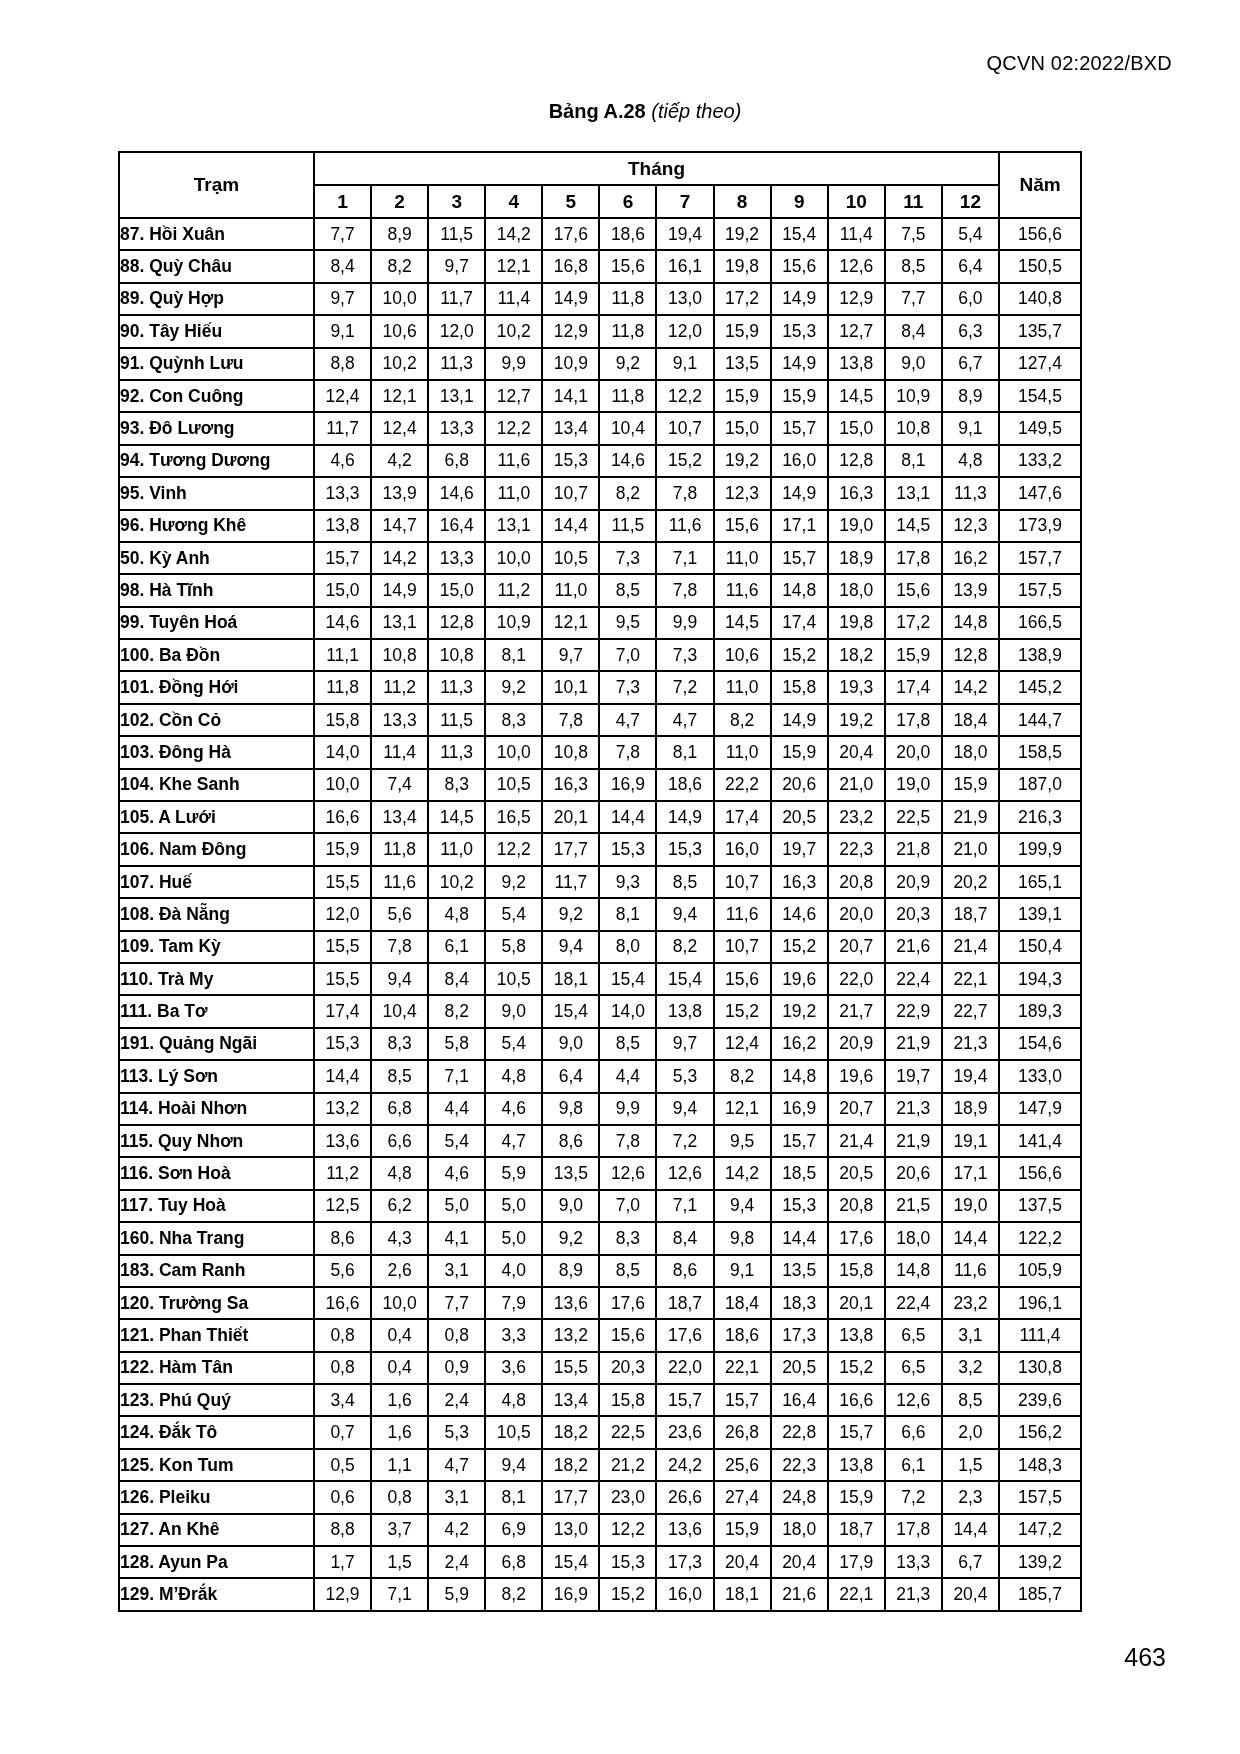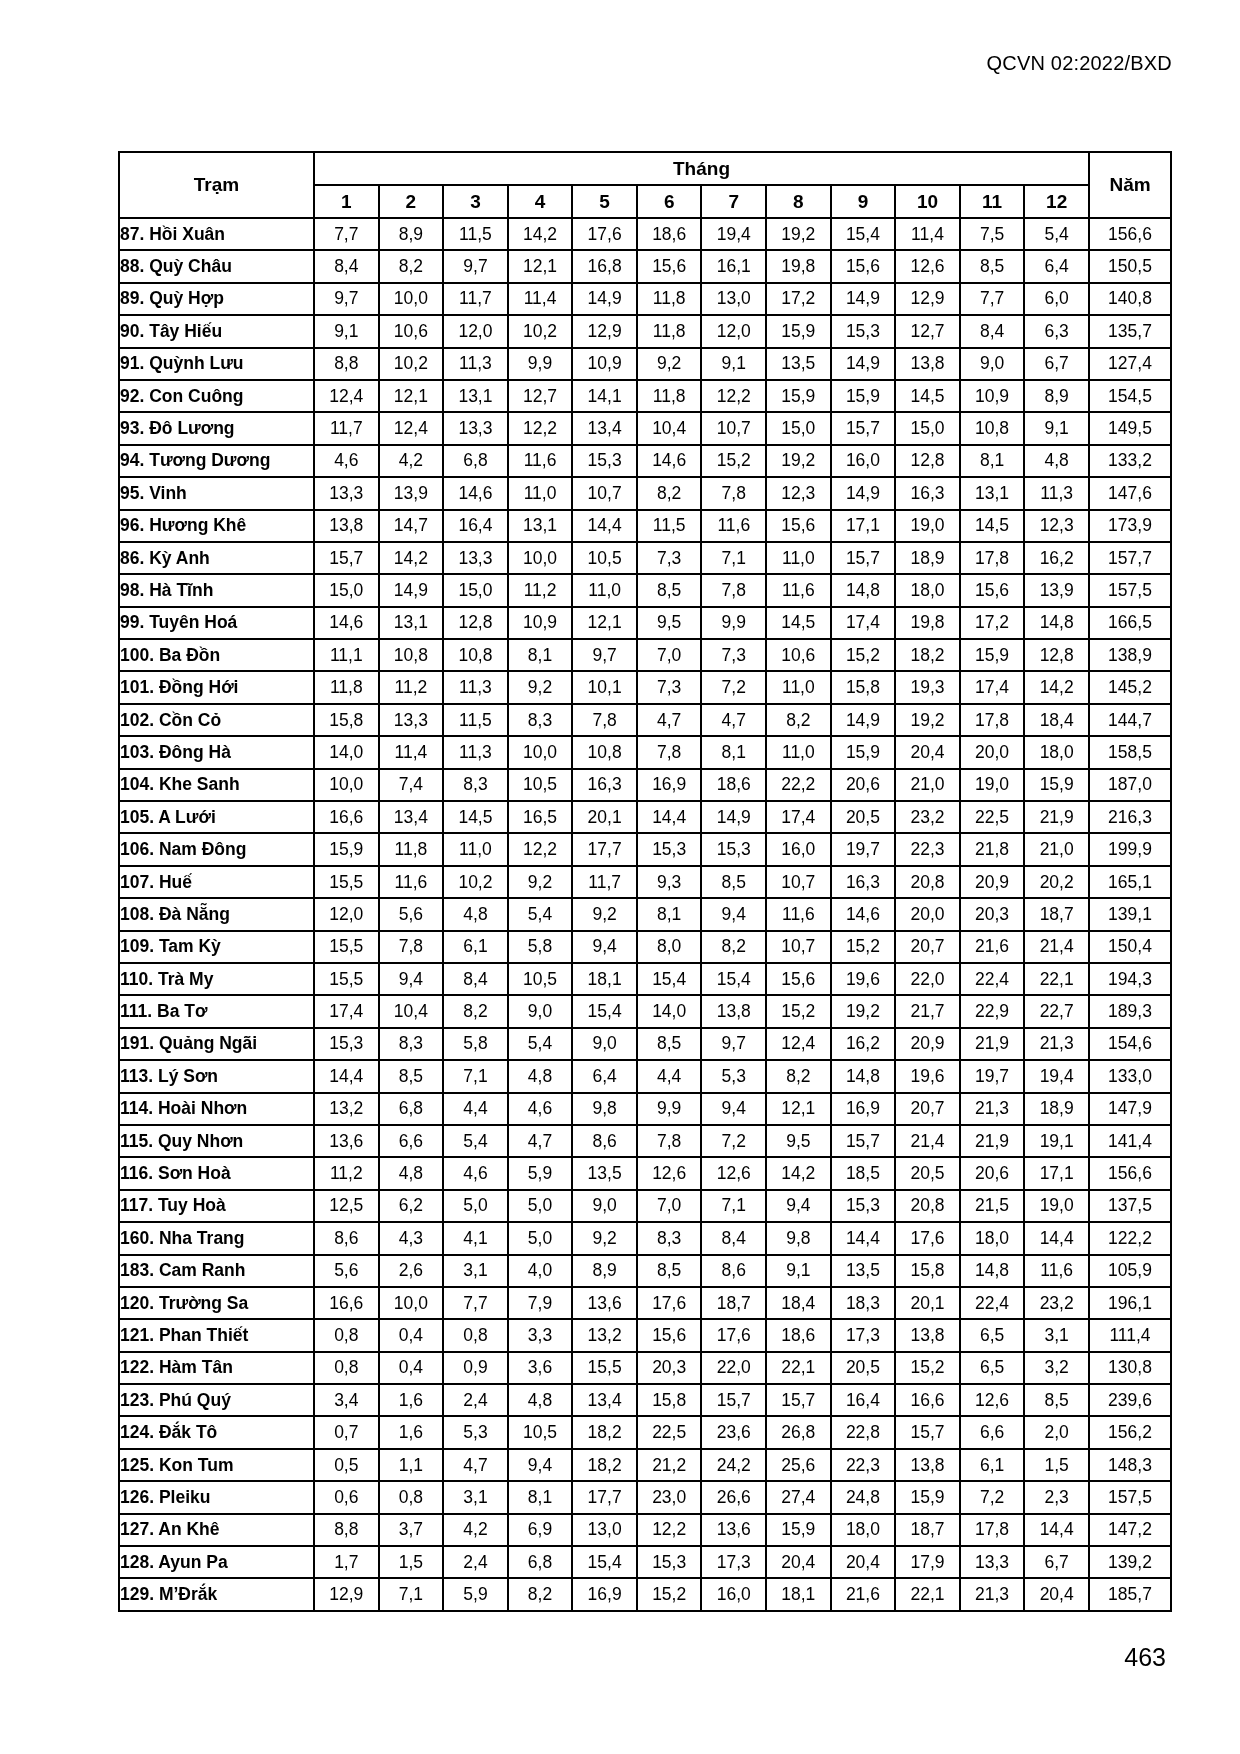--- a/index.html
+++ b/index.html
@@ -19,21 +19,21 @@
 
   .table-title {
     position: absolute; top: 100px; left: 118px; width: 1054px;
     text-align: center; font-size: 20px; white-space: nowrap;
   }
   .t-bold { font-weight: bold; }
   .t-italic { font-style: italic; }
 
   table.data-table {
     position: absolute; top: 151px; left: 118px;
-    width: 1054px;
+    width: 964px;
     border-collapse: collapse;
     table-layout: fixed;
   }
   .data-table th, .data-table td {
     border: 2px solid #000;
     padding: 0;
     overflow: hidden;
   }
   .data-table thead th {
     font-weight: bold;
@@ -63,20 +63,21 @@
     font-size: 25px;
   }
 </style>
 </head>
 <body>
 
 <div class="page">
 
   <div class="doc-code">QCVN 02:2022/BXD</div>
 
+  <div class="table-title"><span class="t-bold">Bảng A.28</span> <span class="t-italic">(tiếp theo)</span></div>
 
   <table class="data-table">
     <colgroup>
       <col style="width:195px">
       <col span="12">
       <col style="width:82px">
     </colgroup>
     <thead>
       <tr>
         <th rowspan="2">Trạm</th>
@@ -253,21 +254,21 @@
           <td class="td-value">11,5</td>
           <td class="td-value">11,6</td>
           <td class="td-value">15,6</td>
           <td class="td-value">17,1</td>
           <td class="td-value">19,0</td>
           <td class="td-value">14,5</td>
           <td class="td-value">12,3</td>
           <td class="td-value">173,9</td>
         </tr>
         <tr>
-          <td class="td-station">86. Kỳ Anh</td>
+          <td class="td-station">50. Kỳ Anh</td>
           <td class="td-value">15,7</td>
           <td class="td-value">14,2</td>
           <td class="td-value">13,3</td>
           <td class="td-value">10,0</td>
           <td class="td-value">10,5</td>
           <td class="td-value">7,3</td>
           <td class="td-value">7,1</td>
           <td class="td-value">11,0</td>
           <td class="td-value">15,7</td>
           <td class="td-value">18,9</td>

